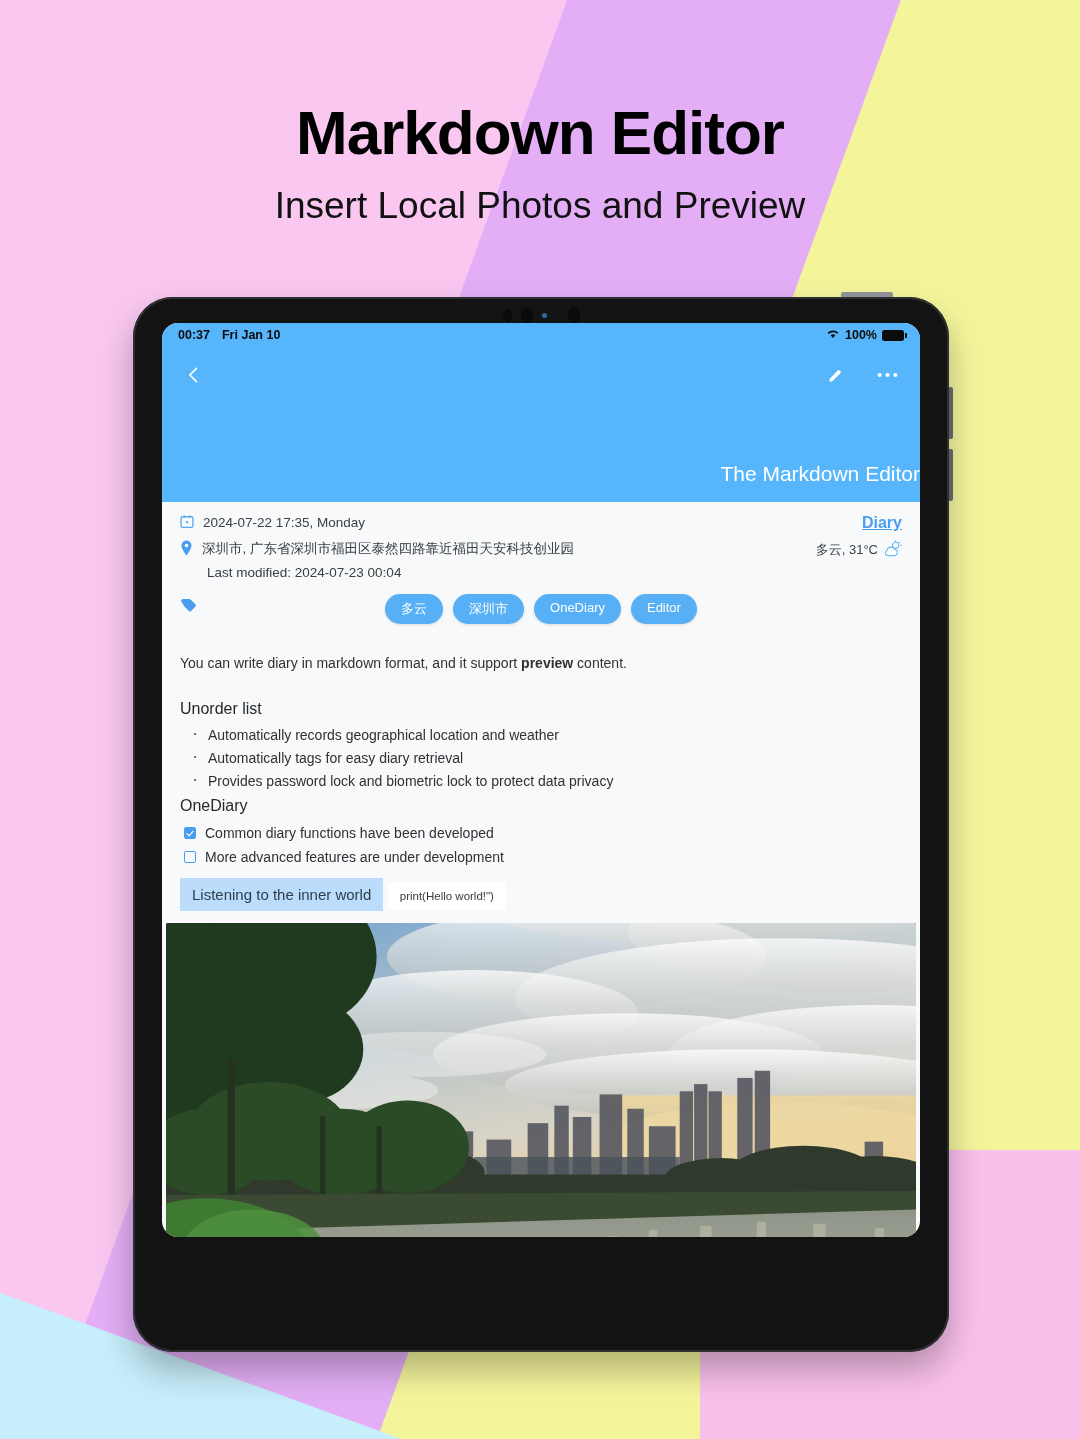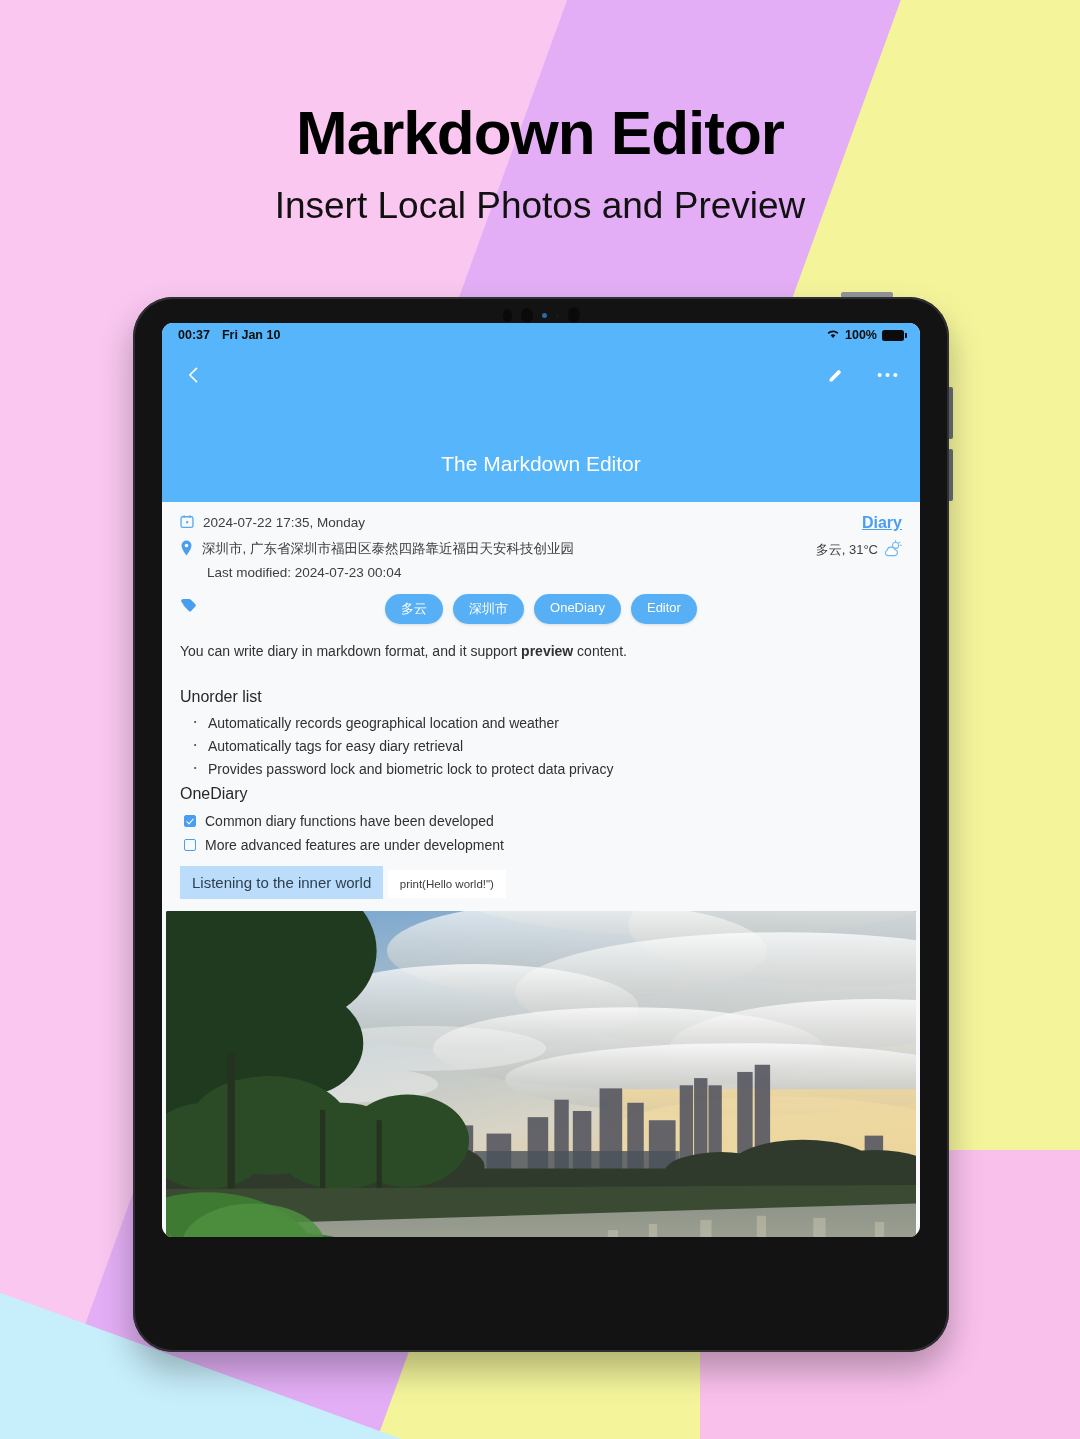--- a/index.html
+++ b/index.html
@@ -75,21 +75,21 @@
   .side-btn.v1{ top:90px; height:52px; }
   .side-btn.v2{ top:152px; height:52px; }
   .top-btn{
     position:absolute; top:-5px; right:56px; width:52px; height:6px;
     background:#8d9194; border-radius:2px;
   }
 
   .screen {
     position:absolute; top:26px; left:29px;
     width:758px; height:914px;
-    background:#f8f9fa; border-radius:11px; overflow:hidden;
+    background:#f8f9fa; border-radius:16px; overflow:hidden;
     display:flex; flex-direction:column;
   }
 
   
   .statusbar{
     height:24px; background:#57b6fb; color:#0c0c0c;
     display:flex; align-items:center; justify-content:space-between;
     padding:0 16px; font-size:12.5px; font-weight:600; flex:none;
   }
   .sb-left{ display:flex; gap:12px; align-items:center; }
@@ -106,40 +106,40 @@
     background:#57b6fb; flex:none; position:relative; height:155px;
   }
   .appbar-row{
     height:56px; display:flex; align-items:center; justify-content:space-between;
     padding:0 22px;
   }
   .icon-btn{ display:flex; align-items:center; justify-content:center; cursor:pointer; }
   .back-chev{ width:20px; height:20px; }
   .appbar-actions{ display:flex; align-items:center; gap:32px; }
   .app-title{
-    position:absolute; bottom:26px; left:0; width:100%;
-    text-align:center; color:#fff; font-size:21px; font-weight:400;
+    position:absolute; bottom:16px; left:0; width:100%;
+    text-align:right; color:#fff; font-size:21px; font-weight:400;
   }
 
   
   .meta{
     background:#f8f9fa; padding:12px 18px 0 18px; flex:none;
   }
   .meta-row{
     display:flex; align-items:flex-start; justify-content:space-between;
     margin-bottom:7px;
   }
   .meta-left{ display:flex; align-items:flex-start; gap:9px; }
   .meta-txt{ font-size:13.5px; color:#3c4043; line-height:17px; }
   .meta-right{ font-size:13px; color:#3c4043; display:flex; align-items:center; gap:5px; white-space:nowrap; }
   .diary-label{ font-size:16px; color:#4a9ef0; font-weight:600;text-decoration:underline; }
   .last-mod{ font-size:13.5px; color:#3c4043; margin-left:27px; margin-top:-2px; }
 
   .tagrow{
-    display:flex; align-items:center; margin-top:14px; margin-bottom:16px;
+    display:flex; align-items:center; margin-top:14px; margin-bottom:28px;
     position:relative; min-height:30px;
   }
   .tag-ic{ position:absolute; left:0; top:3px; }
   .tagpills{
     margin:0 auto; display:flex; gap:10px;
   }
   .pill{
     background:#57b0f5; color:#fff; font-size:13px;
     padding:6px 16px; border-radius:16px; white-space:nowrap;
     box-shadow:0 1px 3px rgba(0,0,0,0.12);

